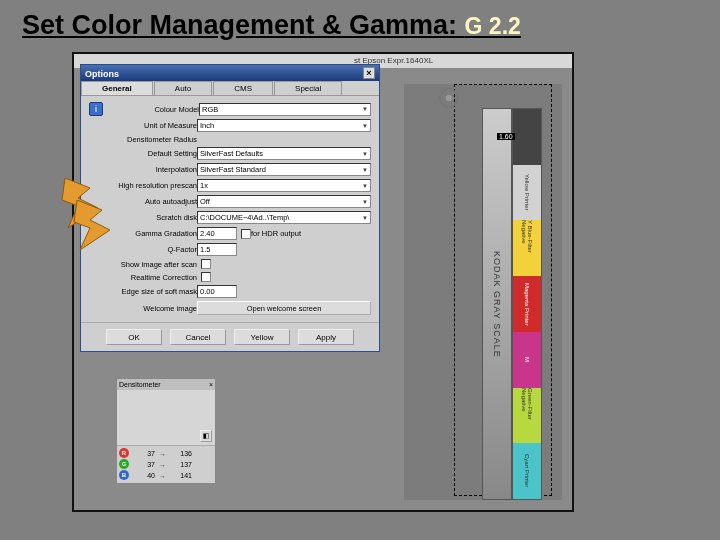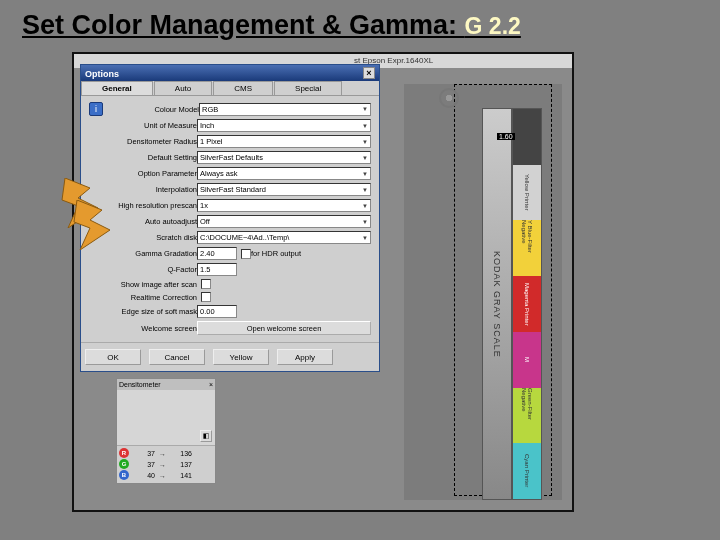--- a/index.html
+++ b/index.html
@@ -145,21 +145,21 @@
   }
   .icon-box {
     width: 14px; height: 14px;
     background: #3b6ec7;
     border: 1px solid #1a3a7a;
     border-radius: 2px;
     margin-right: 4px;
     display:flex; align-items:center; justify-content:center;
     color:#fff; font-size:9px;
   }
-  .btn-row { display:flex; gap:8px; justify-content:flex-start; padding:6px 4px; border-top:1px solid #aaa;}
+  .btn-row { display:flex; gap:8px; justify-content:center; padding:6px 4px; border-top:1px solid #aaa;}
   .btn {
     width: 56px; height: 16px;
     background: #dcdcdc; border: 1px outset #eee;
     font-size: 8px; text-align:center; line-height:15px;
     cursor:pointer;
   }
   
   .densi {
     position: absolute;
     top: 324px; left: 42px;
@@ -245,36 +245,25 @@
       </div>
       <div class="row">
         <span class="label">Unit of Measure</span>
         <div class="field">
             <span>Inch</span>
             <span class="caret">▼</span>
           </div>
       </div>
       <div class="row">
         <span class="label">Densitometer Radius</span>
-        <div class="field">
-            <span>1 Pixel</span>
-            <span class="caret">▼</span>
-          </div>
       </div>
       <div class="row">
         <span class="label">Default Setting</span>
         <div class="field">
             <span>SilverFast Defaults</span>
-            <span class="caret">▼</span>
-          </div>
-      </div>
-      <div class="row">
-        <span class="label">Option Parameter</span>
-        <div class="field">
-            <span>Always ask</span>
             <span class="caret">▼</span>
           </div>
       </div>
       <div class="row">
         <span class="label">Interpolation</span>
         <div class="field">
             <span>SilverFast Standard</span>
             <span class="caret">▼</span>
           </div>
       </div>
@@ -321,21 +310,21 @@
         <span class="label">Realtime Correction</span>
         <div class="checkbox"></div>
       </div>
       <div class="row">
         <span class="label">Edge size of soft mask</span>
         <div class="field narrow">
             <span>0.00</span>
           </div>
       </div>
       <div class="row">
-        <span class="label">Welcome screen</span>
+        <span class="label">Welcome image</span>
         <div class="static-btn">Open welcome screen</div>
       </div>
     </div>
     <div class="btn-row">
       <div class="btn">OK</div>
       <div class="btn">Cancel</div>
       <div class="btn">Yellow</div>
       <div class="btn">Apply</div>
     </div>
   </div>

